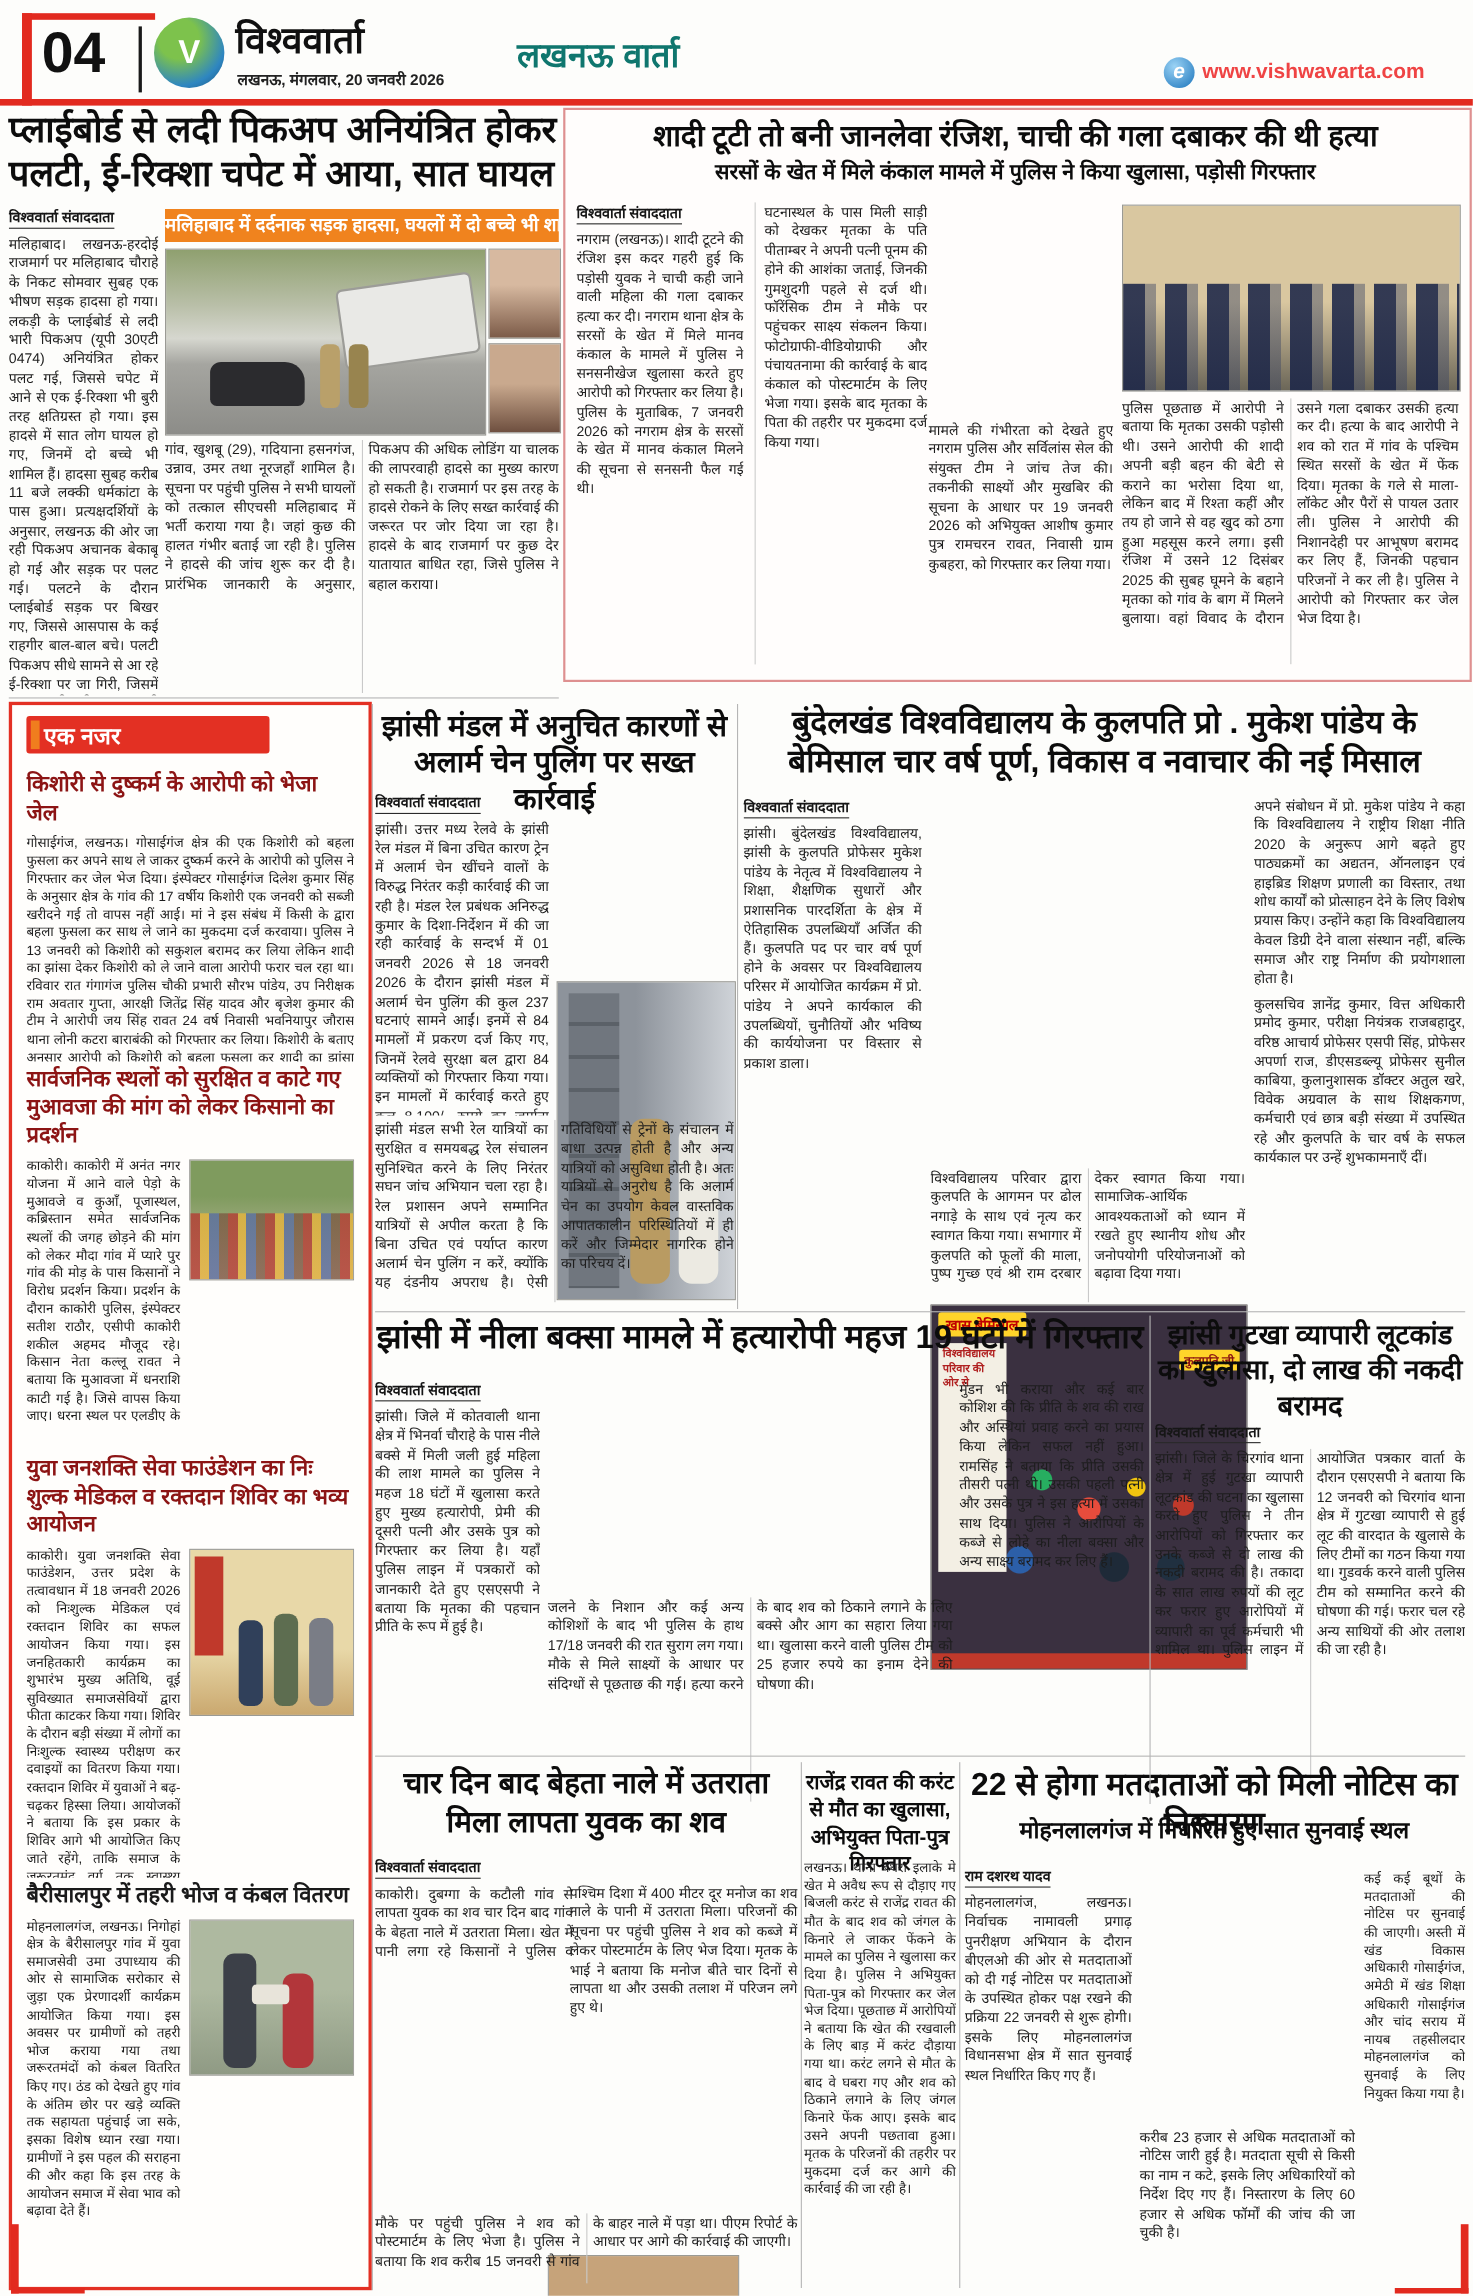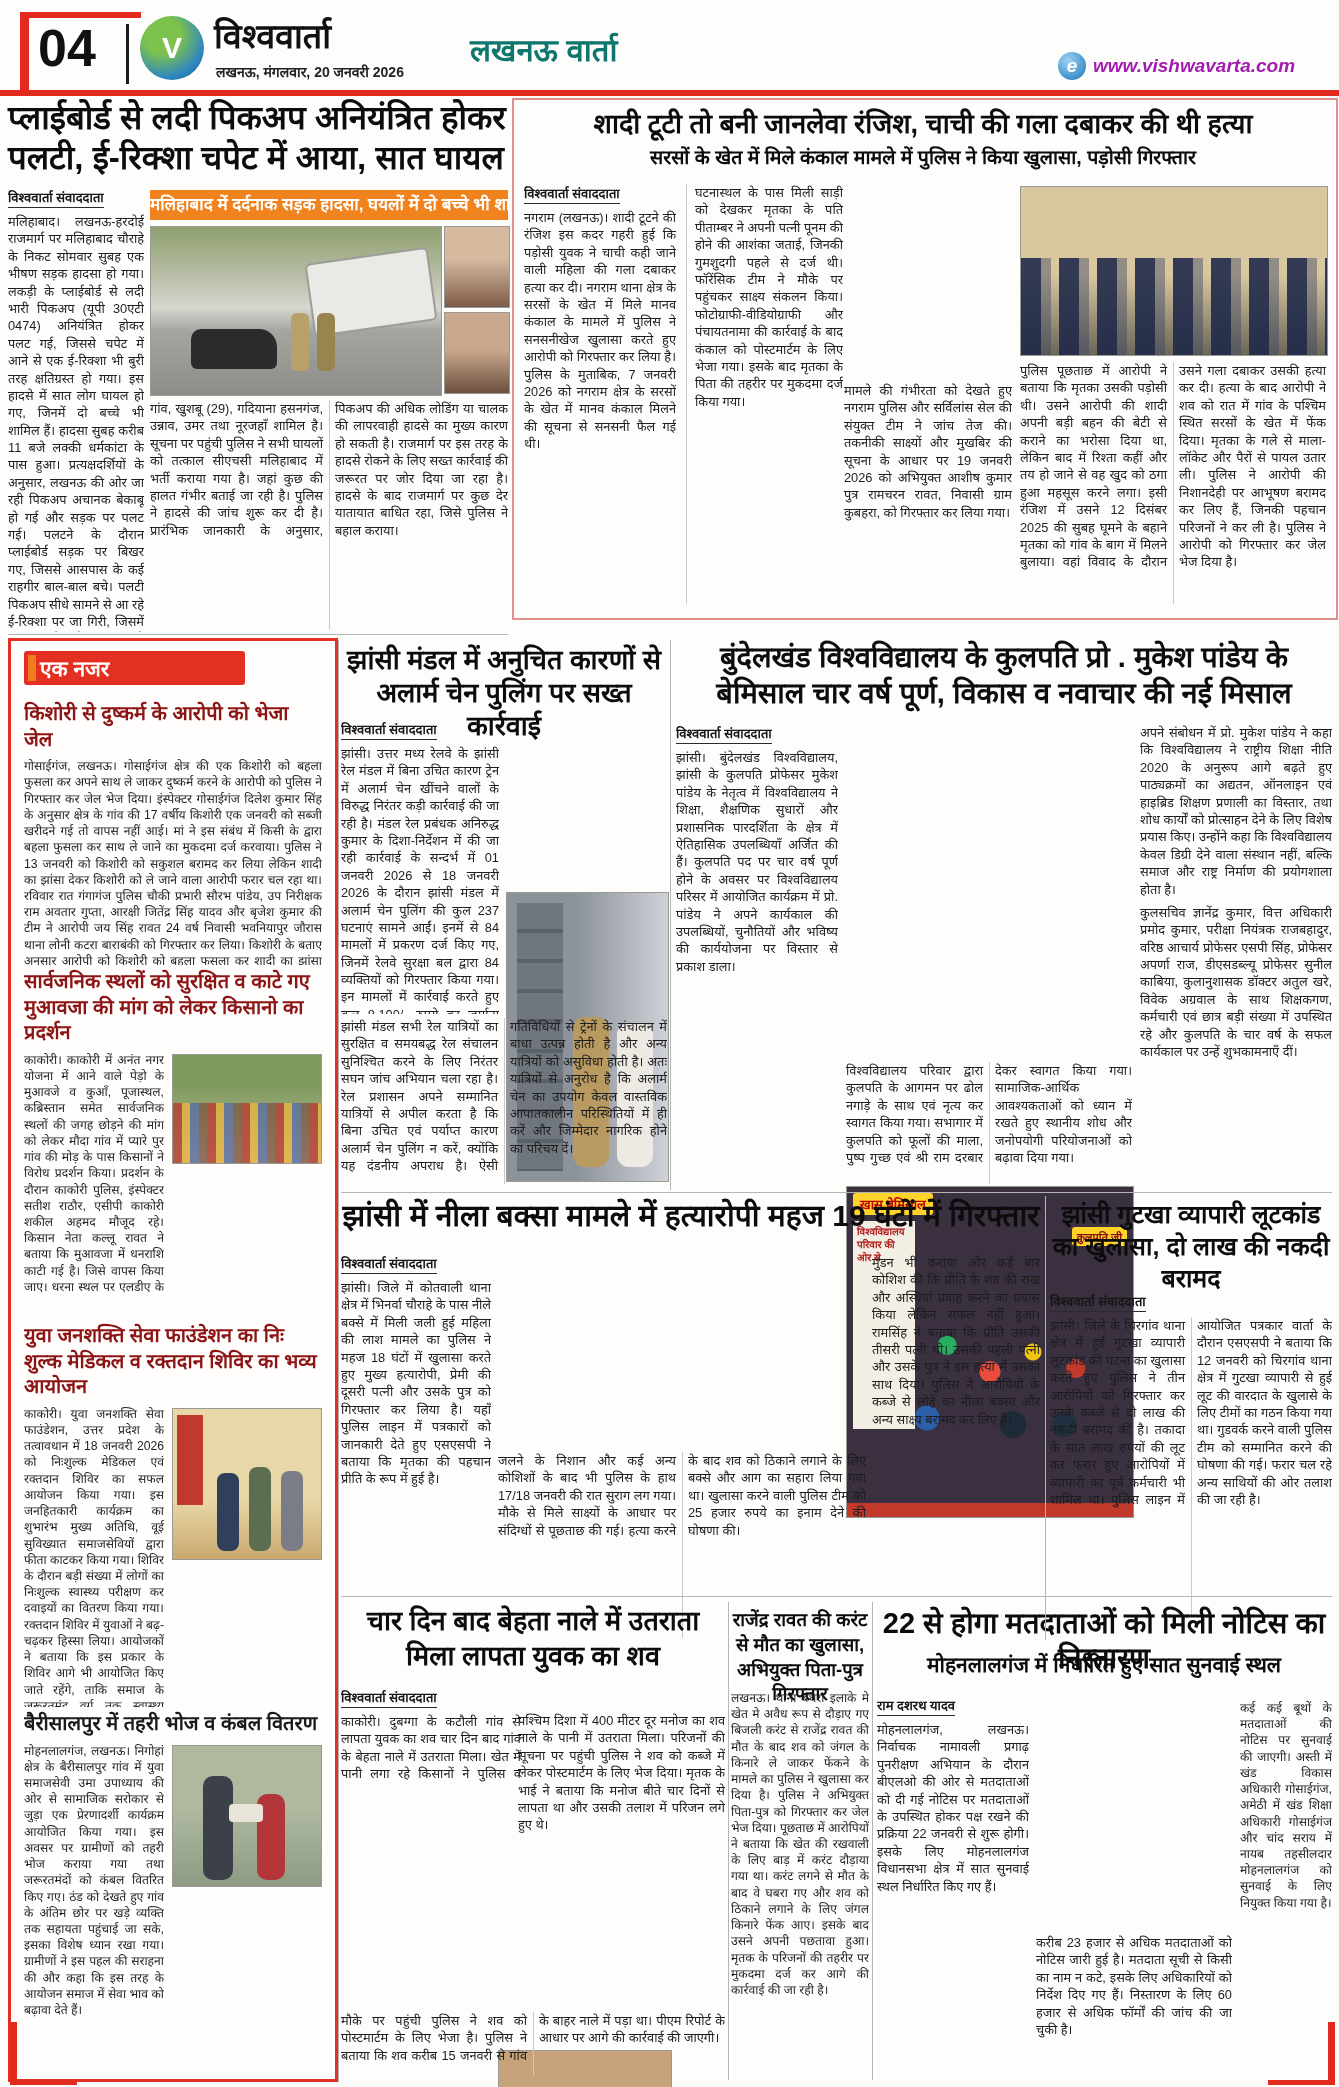--- a/index.html
+++ b/index.html
@@ -21,21 +21,21 @@
   .hdr-vline{left:126px;top:24px;width:3px;height:60px;background:#1a1a1a;}
   .logo{left:140px;top:16px;width:64px;height:64px;border-radius:50%;
         background:radial-gradient(circle at 35% 30%,#7dc24c 0 30%,#2e86c1 70%,#1b4f72 100%);
         display:flex;align-items:center;justify-content:center;color:#fff;font-size:30px;font-weight:bold;}
   .masthead{left:214px;top:12px;font-size:34px;font-weight:bold;color:#101010;}
   .mastdate{left:216px;top:62px;font-size:14px;font-weight:bold;color:#222;}
   .sectitle{left:470px;top:28px;width:420px;font-size:31px;font-weight:bold;text-align:left;color:#0f766e;}
   .web{left:1058px;top:52px;display:flex;align-items:center;gap:7px;}
   .web .e-icon{width:28px;height:28px;border-radius:50%;background:radial-gradient(circle at 35% 30%,#9bd3f5,#1b74bb);
         color:#fff;font-weight:bold;font-size:19px;display:flex;align-items:center;justify-content:center;font-style:italic;}
-  .web .url{font-size:19px;font-weight:bold;color:#a21caf;font-style:italic;}
+  .web .url{font-size:19px;font-weight:bold;color:#ef4444;}
   
   .ph{position:relative;overflow:hidden;background:#c9c9c4;border:1px solid #9a9a94;}
   .cap-y{position:absolute;bottom:0;left:0;right:0;background:#ffe23e;color:#151515;font-weight:bold;
          font-size:12px;text-align:center;padding:1px 0;line-height:1.25;}
   .blob{position:absolute;}
   
   .banner{background:#f0831e;color:#fff;font-weight:bold;font-size:17px;text-align:center;
           line-height:30px;white-space:nowrap;overflow:hidden;}
   
   .murder-box{left:512px;top:98px;width:822px;height:518px;border:2px solid #de9090;background:#fffdfc;}

